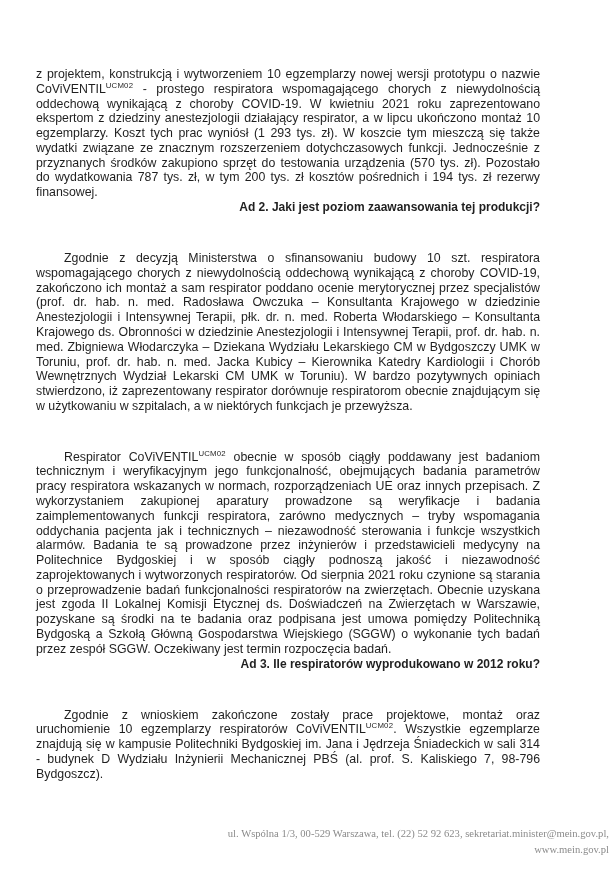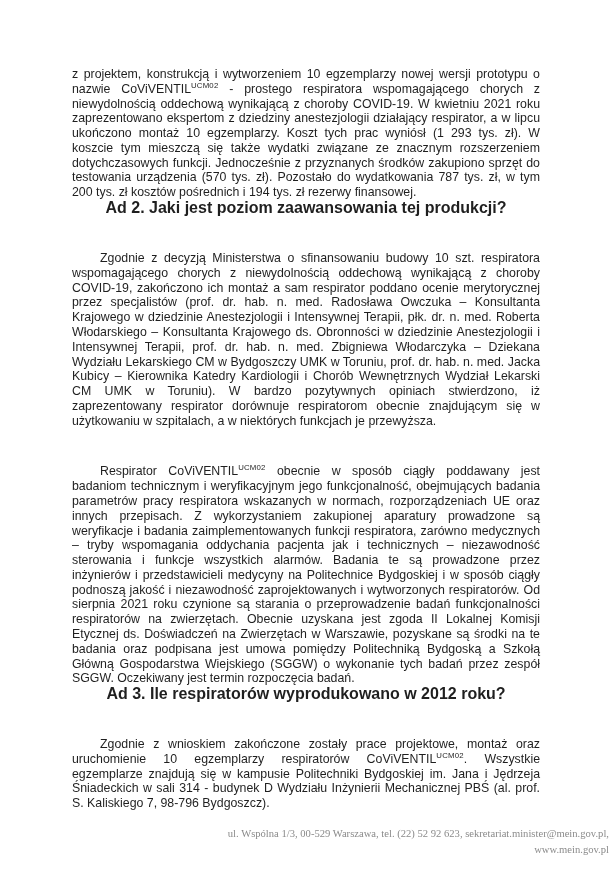--- a/index.html
+++ b/index.html
@@ -6,37 +6,37 @@
     --text-color:#1f1f1f;
     --footer-color:#8a8a8a;
     --page-bg:#ffffff;
   }
   html,body{margin:0;padding:0;background:#ffffff;}
   .page{
     position:relative;
     width:609px;height:872px;
     background:var(--page-bg);
     box-sizing:border-box;
-    padding:67px 69px 0 72px;
+    padding:67px 69px 0 36px;
     overflow:hidden;
     font-family:"Liberation Sans", sans-serif;
     color:var(--text-color);
   }
   .doc-body{
     font-size:12.35px;
     line-height:14.78px;
     text-align:justify;
   }
   .doc-body p{margin:0;}
   p.indent{text-indent:28px;margin-top:36px;}
   .section-heading{
-    font-size:16px;
+    font-size:12px;
     line-height:15px;
     font-weight:bold;
-    text-align:center;
+    text-align:right;
     margin:15px 0 11px 0;
   }
   sup{
     font-size:7.8px;
     line-height:0;
     vertical-align:super;
     letter-spacing:0.2px;
   }
   .page-footer{
     position:absolute;

